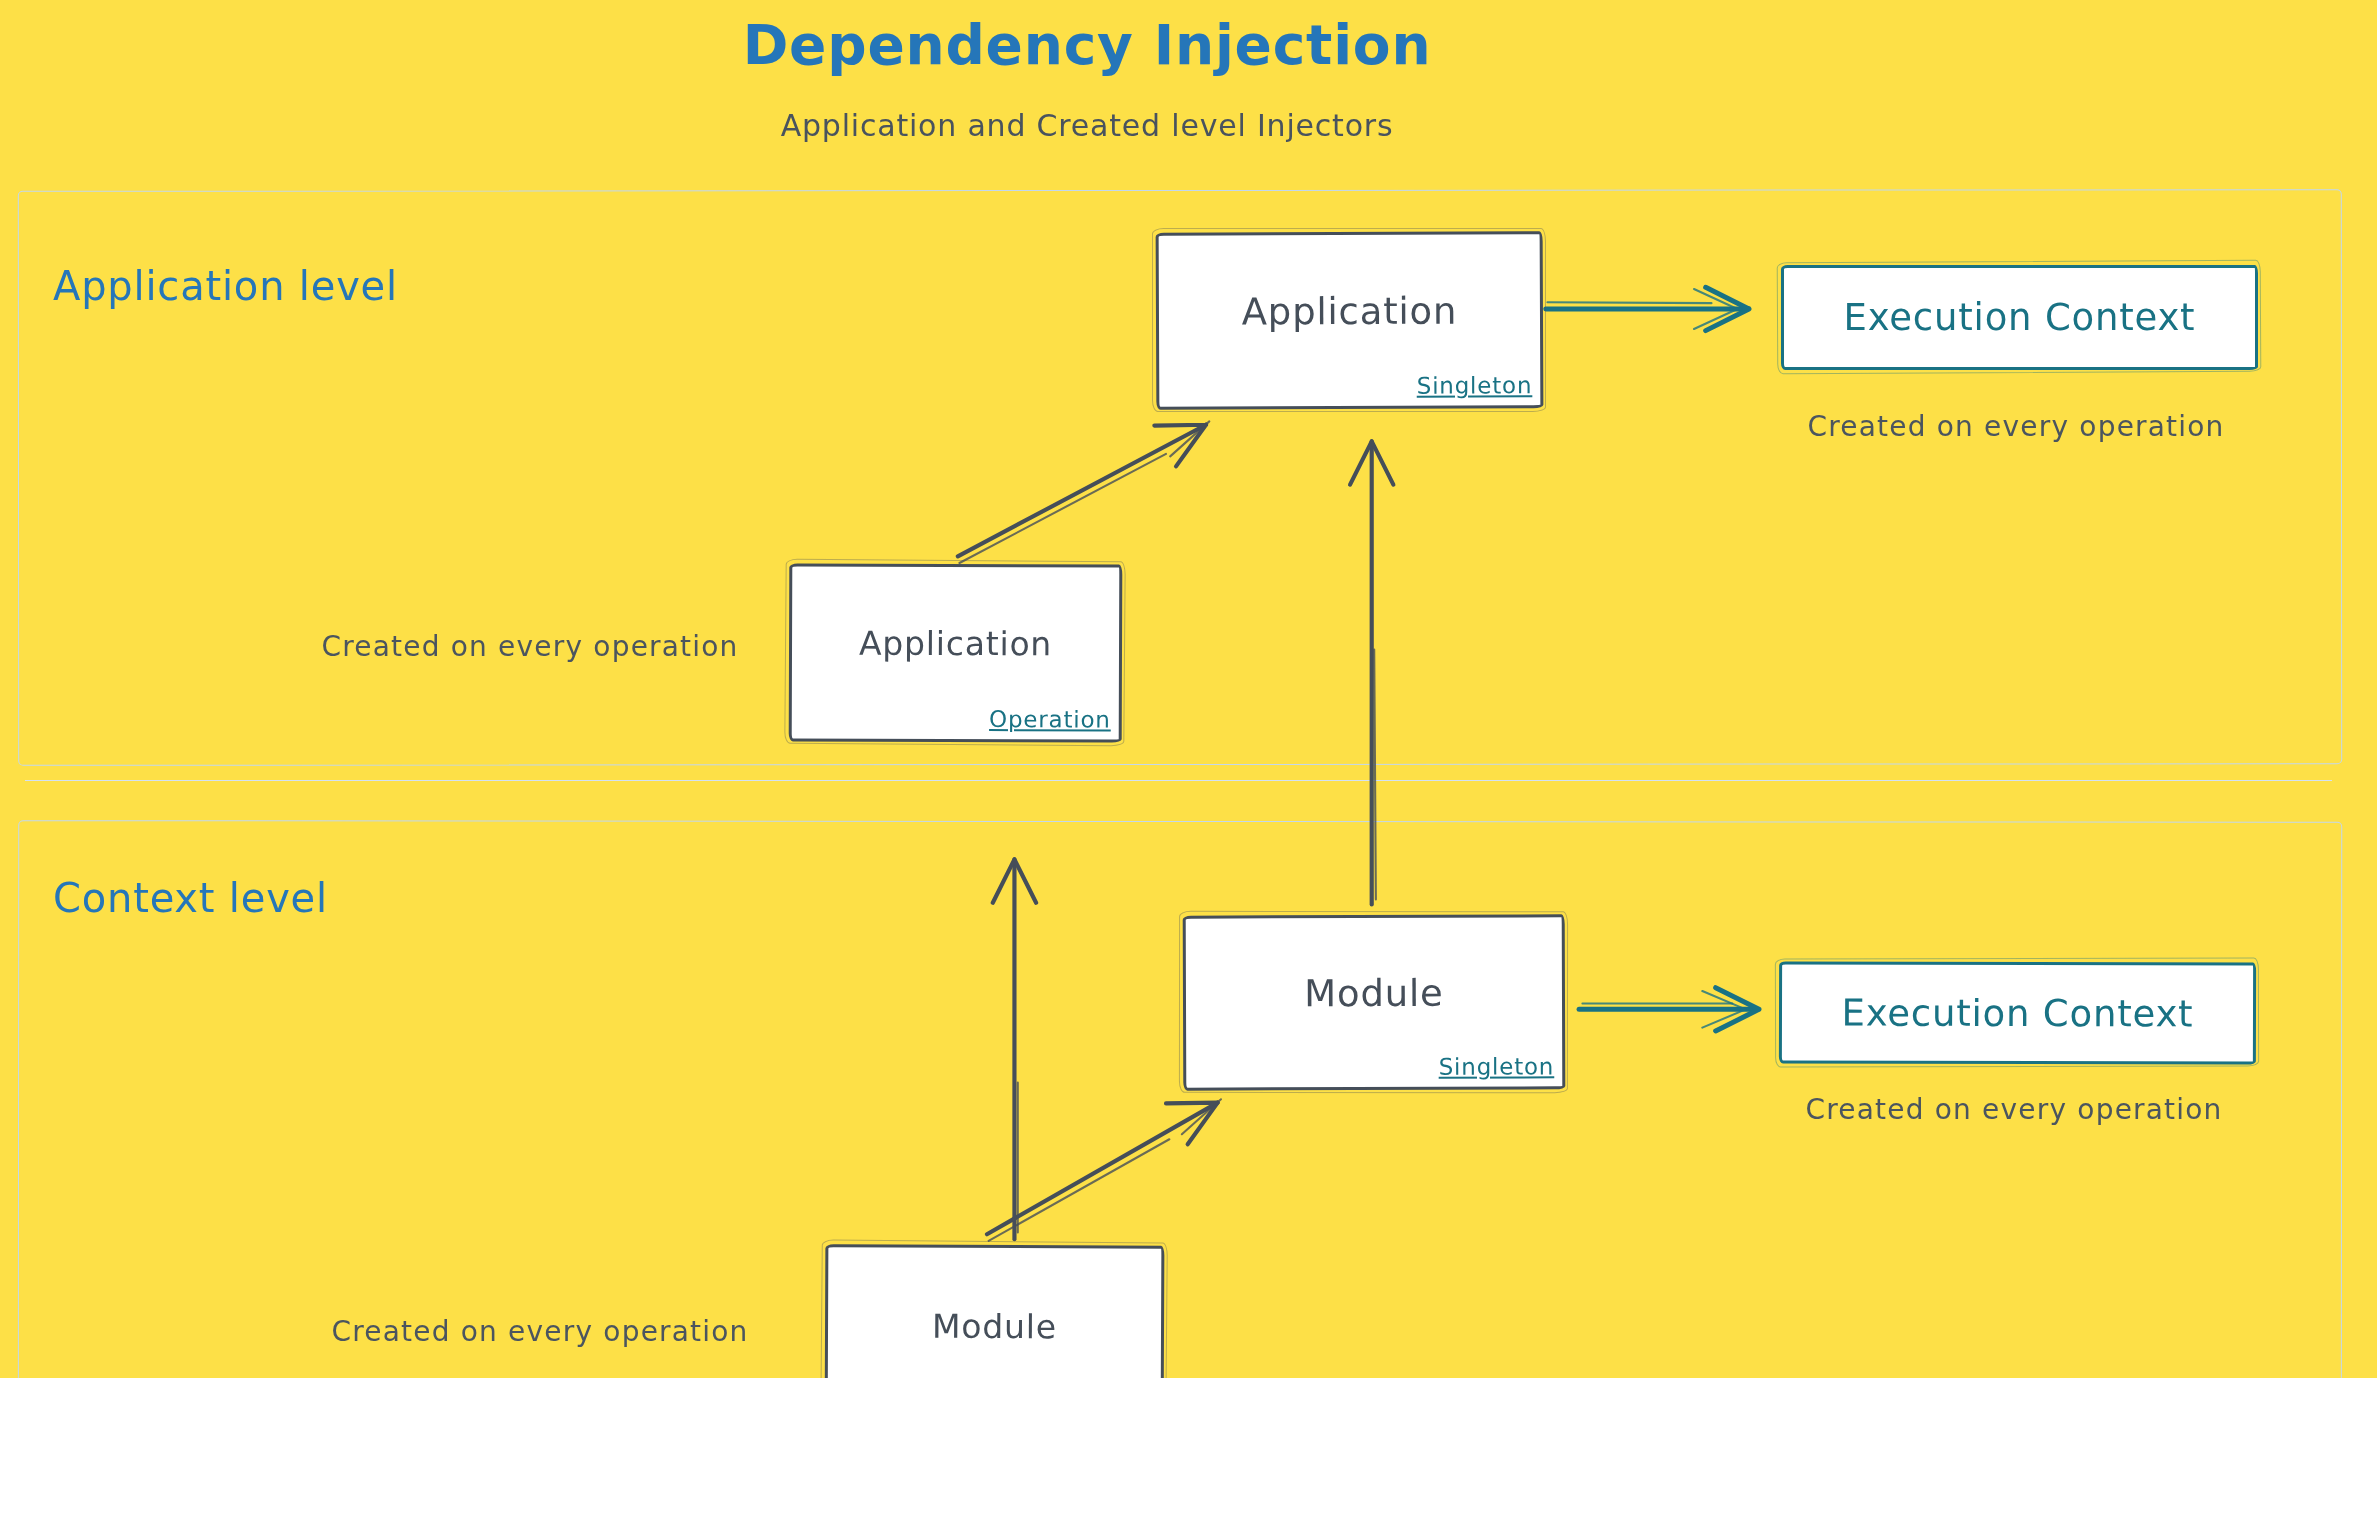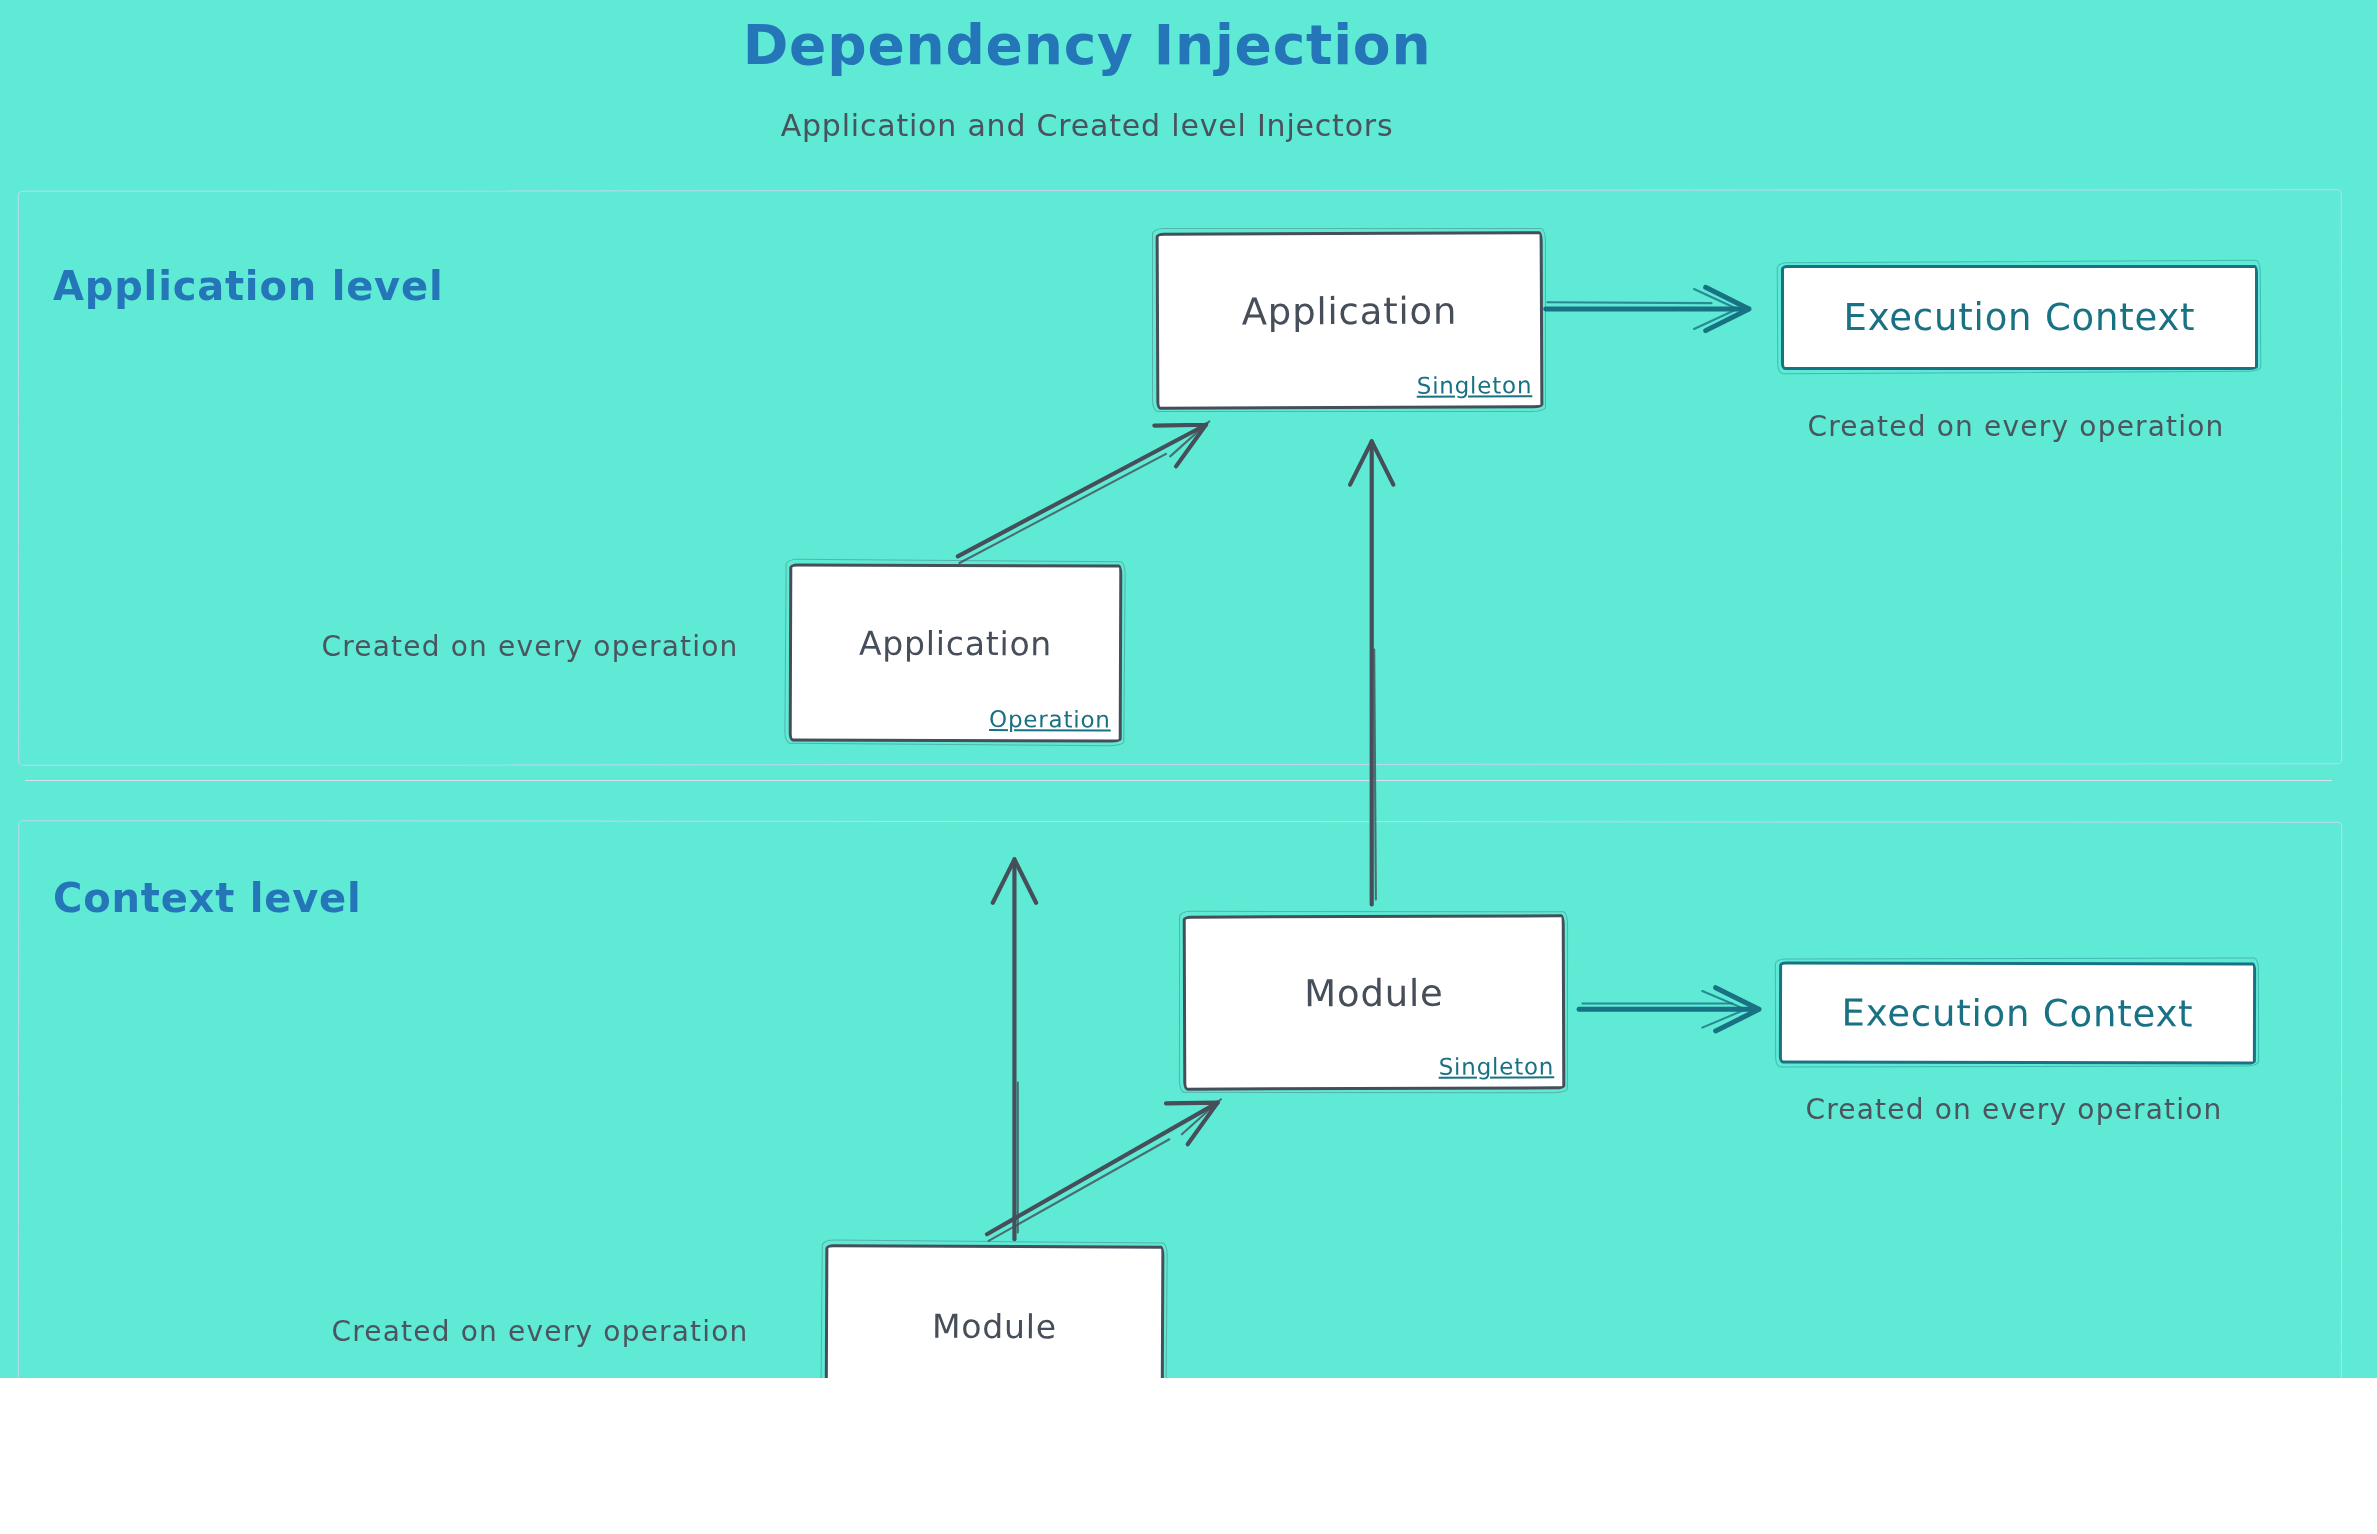--- a/index.html
+++ b/index.html
@@ -1,17 +1,17 @@
 <!DOCTYPE html>
 <html style="font-size:13.3px"><head>
 <meta charset="utf-8">
 <style>
   html,body{margin:0;padding:0;background:#ffffff;}
   .canvas{
-    position:relative;width:2377px;height:1378px;overflow:hidden;background:#5eead4;
+    position:relative;width:2377px;height:1378px;overflow:hidden;background:#fde047;
     font-family:"DejaVu Sans","Liberation Sans",sans-serif;color:#454e59;
   }
 
   
   .page-title{
     position:absolute;left:1087px;top:13.3px;transform:translateX(-50%);
     font-size:55px;font-weight:bold;color:#2576b9;letter-spacing:0.8px;white-space:nowrap;
   }
   .page-subtitle{
     position:absolute;left:1087px;top:108px;transform:translateX(-50%);
@@ -19,21 +19,21 @@
   }
 
   
   .region{
     position:absolute;border:1.7px solid #c2d7ee;border-radius:5px;background:transparent;
   }
   .region-app{left:18.3px;top:190px;width:2322px;height:573px;transform:rotate(-0.04deg);}
   .region-module{left:18.3px;top:821px;width:2322px;height:705px;transform:rotate(0.04deg);}
   .stray-line{position:absolute;border-top:1.7px solid #d3e1f3;height:0;}
   .region-label{
-    position:absolute;font-size:40px;color:#2576b9;letter-spacing:0.8px;white-space:nowrap;font-weight:bold;
+    position:absolute;font-size:40px;color:#2576b9;letter-spacing:0.8px;white-space:nowrap;
   }
   .label-app{left:53px;top:263px;}
   .label-module{left:53px;top:875px;}
 
   
   .box{
     position:absolute;background:#fff;border:3.3px solid #454e59;
     border-radius:8.3px 3.3px 10px 4.2px / 4.2px 10px 3.3px 8.3px;
   }
   .box::after{

